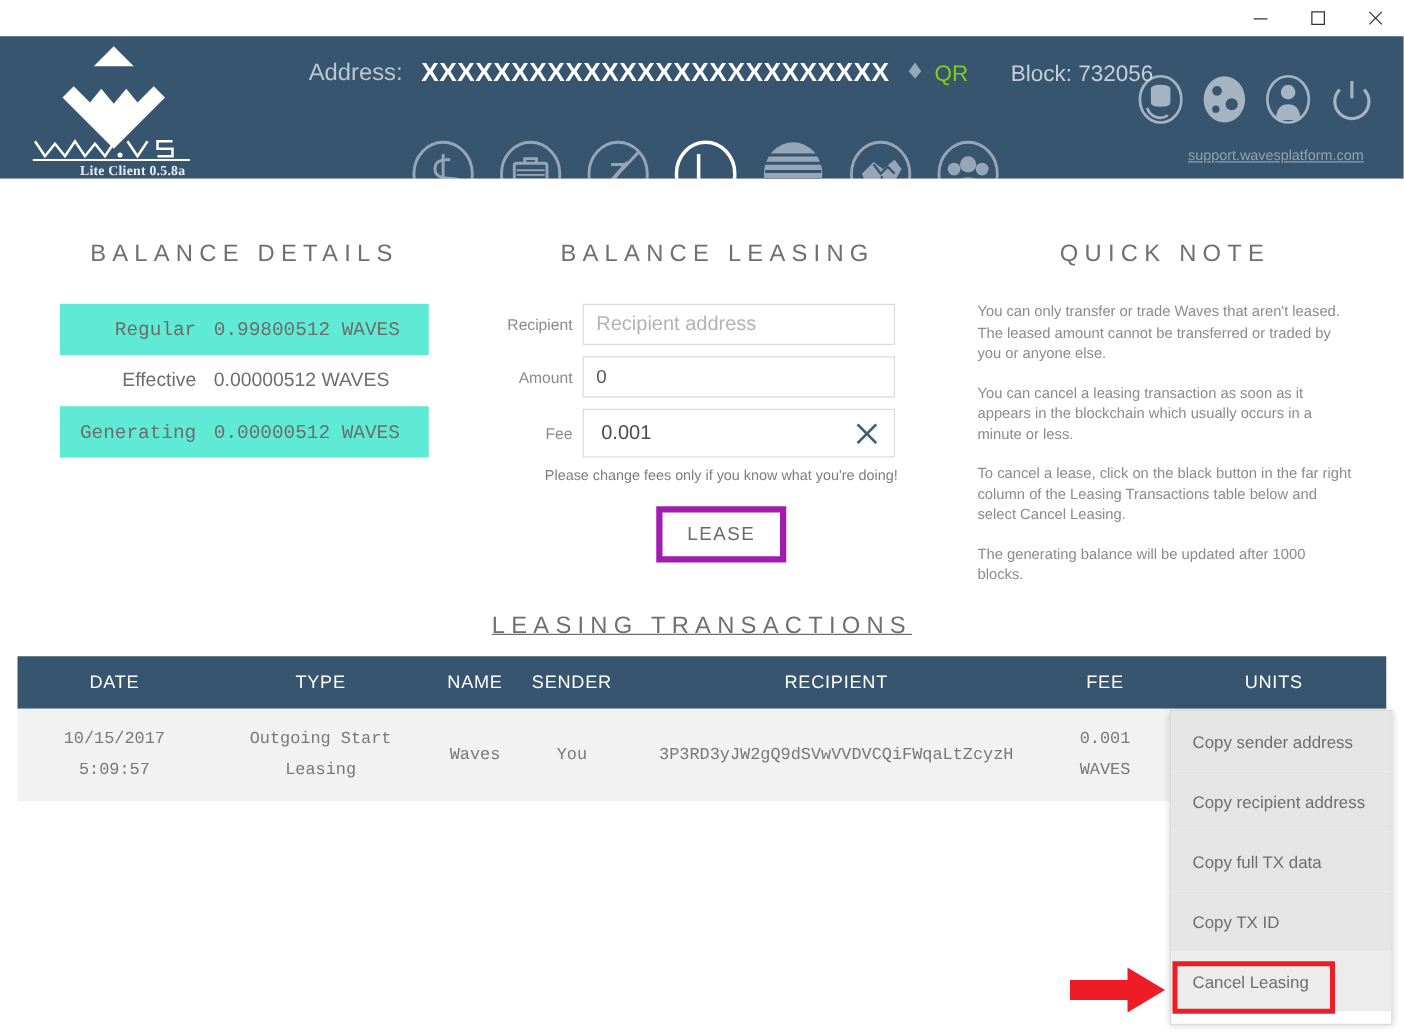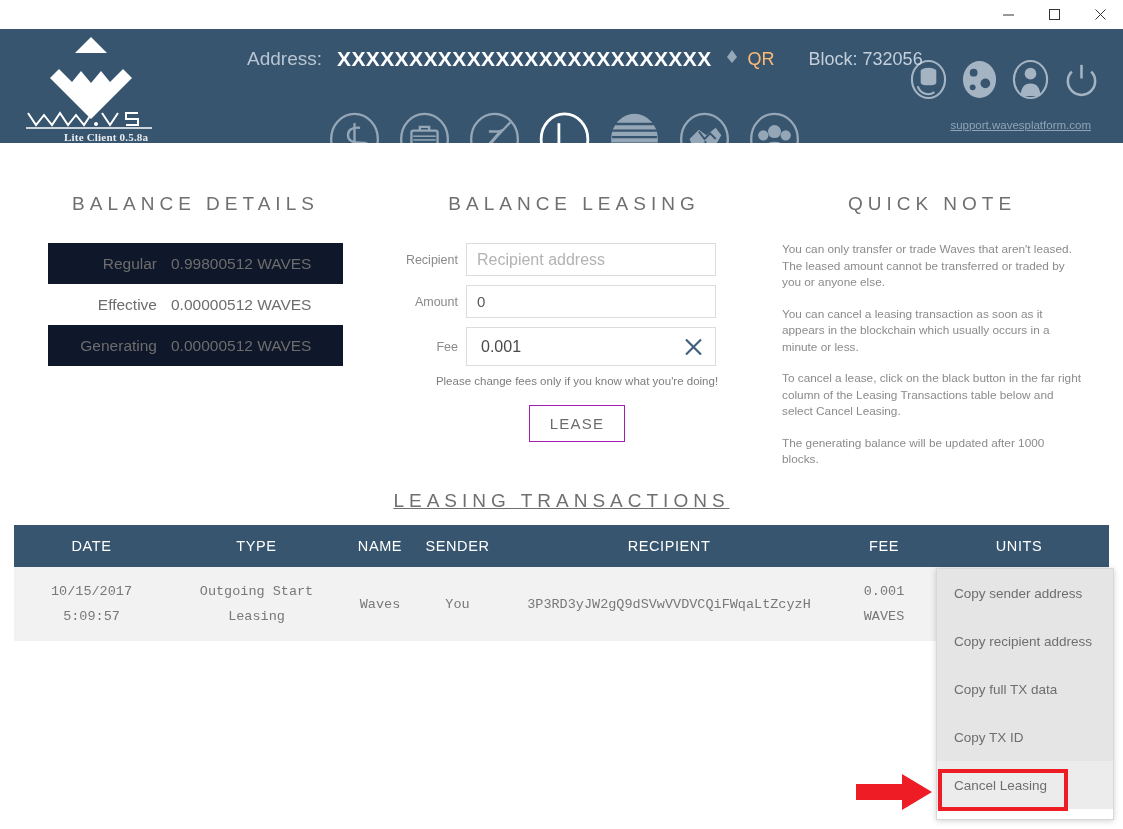--- a/index.html
+++ b/index.html
@@ -38,21 +38,21 @@
 
   .addr-row {
     position: absolute; left: 247px; top: 13px; height: 34px;
     display: flex; align-items: center; white-space: nowrap;
   }
   .addr-label { font-size: 19px; color: #b9c6d3; margin-right: 15px; }
   .addr-value {
     font-size: 21px; font-weight: bold; color: #ffffff; letter-spacing: .4px;
   }
   .qr-glyph { margin-left: 14px; margin-right: 4px; opacity: .75; }
-  .qr-text { font-size: 18px; color: #fdba74; margin-left: 6px; }
+  .qr-text { font-size: 18px; color: #84cc16; margin-left: 6px; }
   .block-text { font-size: 18px; color: #c3cfda; margin-left: 34px; }
 
   .nav-icons {
     position: absolute; left: 328px; top: 82px; display: flex; gap: 17px;
   }
   .nav-ic { width: 53px; height: 56px; display: block; opacity: .62; cursor: pointer; }
   .nav-ic.active { opacity: 1; }
 
   .top-icons { position: absolute; right: 22px; top: 30px; display: flex; gap: 12px; }
   .top-ic { width: 39px; height: 41px; display: block; opacity: .72; cursor: pointer; }
@@ -69,21 +69,21 @@
     text-align: center; font-size: 19px; color: #6f6f6f; letter-spacing: 5px;
     font-weight: 400;
   }
 
   
   .col-balance { position: absolute; left: 48px; top: 50px; width: 295px; }
   .bal-rows { margin-top: 28px; }
   .bal-row {
     display: flex; align-items: center; height: 41px; font-size: 15.5px; color: #6d6d6d;
   }
-  .bal-row.alt { background: #0f172a; }
+  .bal-row.alt { background: #5eead4; font-family: Liberation Mono, monospace; }
   .bal-name { width: 123px; text-align: right; padding-right: 14px; color: #6d6d6d; }
   .bal-val { color: #6d6d6d; }
 
   
   .col-lease { position: absolute; left: 404px; top: 50px; width: 340px; }
   .form { margin-top: 28px; }
   .f-row { display: flex; align-items: center; margin-bottom: 9px; }
   .f-label {
     width: 62px; text-align: right; padding-right: 8px;
     font-size: 12.5px; color: #8a8a8a;
@@ -100,21 +100,21 @@
   .clear-x {
     position: absolute; right: 12px; top: 50%; transform: translateY(-50%);
     cursor: pointer; line-height: 0;
   }
   .fee-note {
     margin-top: 6px; margin-left: 18px; text-align: center; width: 310px;
     font-size: 11.5px; color: #7d7d7d;
   }
   .lease-btn-wrap { margin-top: 18px; text-align: center; width: 310px; margin-left: 18px; }
   .lease-btn {
-    display: inline-block; border: 1px solid #a21caf; background: #fff;
+    display: inline-block; border: 5px solid #a21caf; background: #fff;
     padding: 9px 20px; font-size: 15px; color: #6b6b6b; letter-spacing: 1.2px; cursor: pointer;
   }
 
   
   .col-note { position: absolute; left: 782px; top: 50px; width: 300px; }
   .note-body { margin-top: 26px; }
   .note-p {
     font-size: 11.8px; line-height: 16.5px; color: #8b8b8b; margin-bottom: 15px;
   }
 

